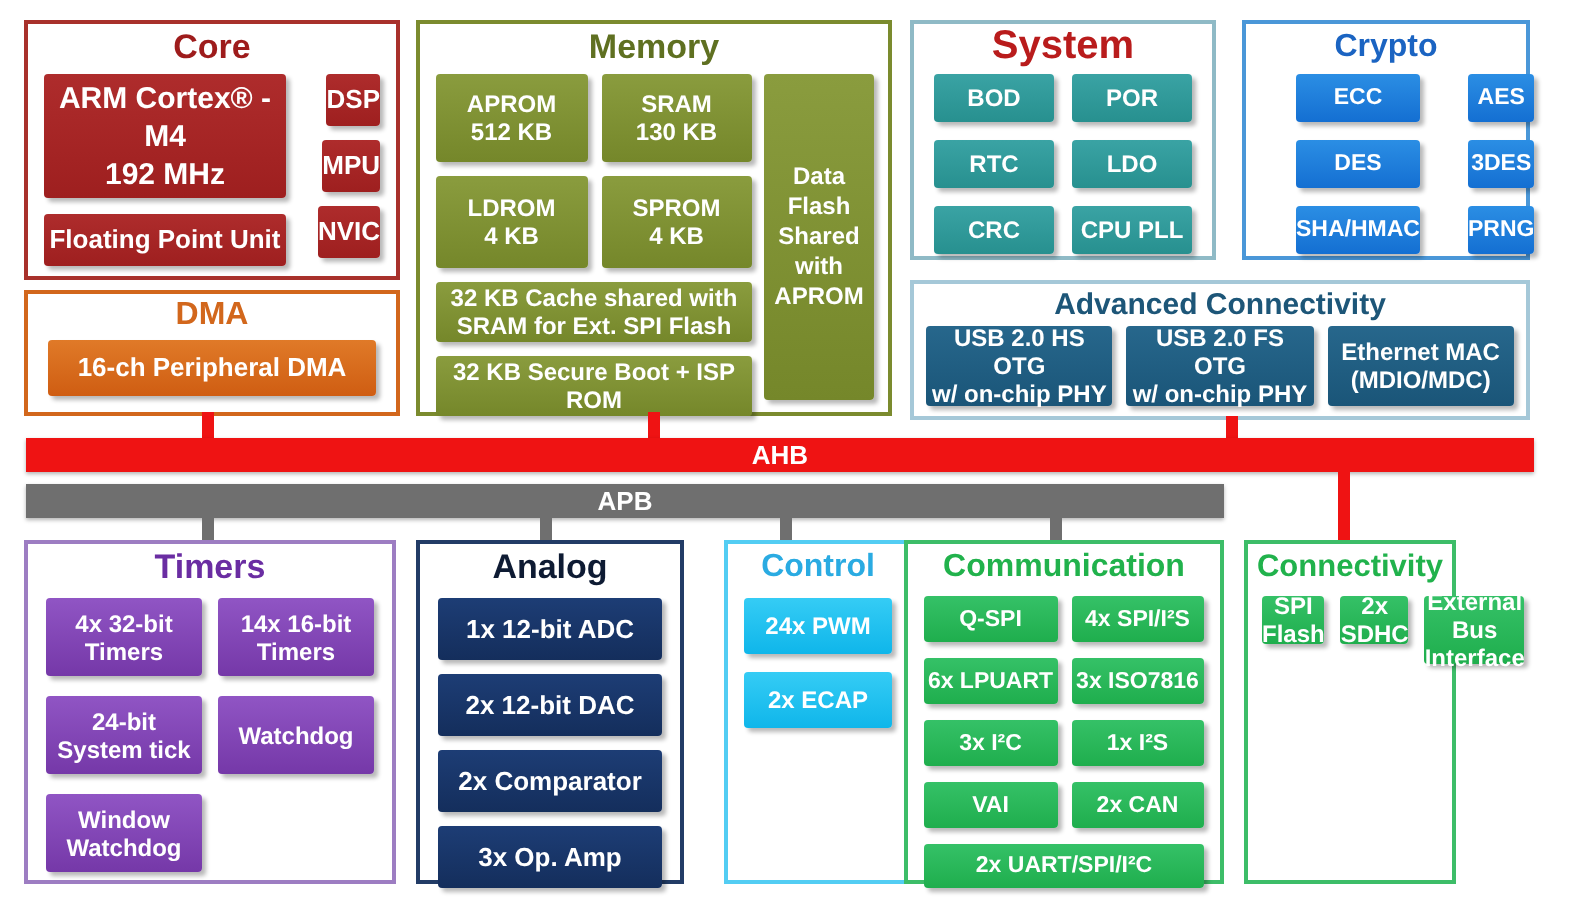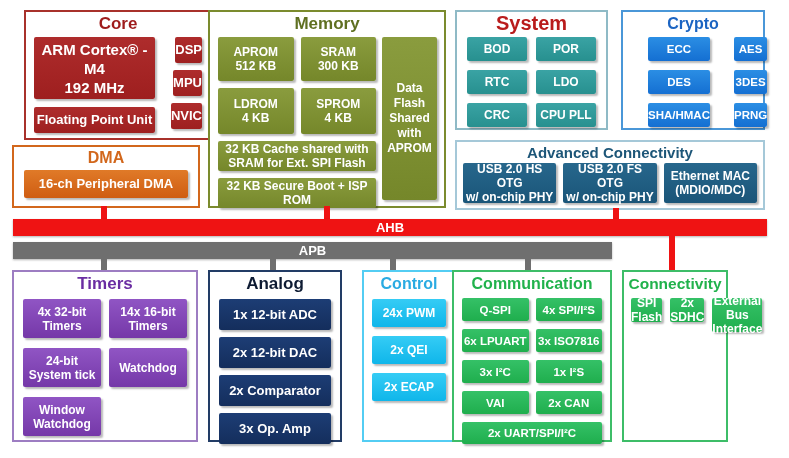--- a/index.html
+++ b/index.html
@@ -10,21 +10,21 @@
   .chip{border-radius:2px;color:#fff;font-weight:700;display:flex;flex-direction:column;
     align-items:center;justify-content:center;text-align:center;
     box-shadow:2px 2px 2px rgba(0,0,0,.28);box-sizing:border-box;font-size:12px;line-height:14px;}
   .bus{position:absolute;color:#fff;font-weight:700;font-size:13px;text-align:center;
     box-shadow:0 1px 2px rgba(0,0,0,.3);}
   .vline{position:absolute;width:6px;}
   .red{background:#ef1313;}
   .gray{background:#6f6f6f;}
 
   
-  .core{left:24px;top:10px;width:188px;height:130px;border-color:#a8312b;}
+  .core{left:12px;top:10px;width:188px;height:130px;border-color:#a8312b;}
   .core .ptitle{color:#9e1c1c;}
   .core-body{display:flex;gap:6px;padding:1px 8px 0 8px;}
   .core-left{width:121px;display:flex;flex-direction:column;gap:8px;}
   .chip-core{background:linear-gradient(#ae2c2c,#9e1f1f);}
   .cpu{height:62px;font-size:15px;line-height:19px;}
   .fpu{height:26px;font-size:13px;}
   .core-right{flex:1;display:flex;flex-direction:column;gap:7px;align-items:flex-end;}
   .core-right .chip{height:26px;font-size:13px;}
 
   
@@ -126,21 +126,21 @@
     <div class="ptitle">Memory</div>
     <div class="mem-body">
       <div class="mem-main">
         <div class="mem-row">
           <div class="chip chip-mem">
             <span>APROM</span>
             <span>512 KB</span>
           </div>
           <div class="chip chip-mem">
             <span>SRAM</span>
-            <span>300 KB</span>
+            <span>130 KB</span>
           </div>
         </div>
         <div class="mem-row mem-row2">
           <div class="chip chip-mem">
             <span>LDROM</span>
             <span>4 KB</span>
           </div>
           <div class="chip chip-mem">
             <span>SPROM</span>
             <span>4 KB</span>
@@ -226,21 +226,20 @@
       <div class="chip chip-ana">2x 12-bit DAC</div>
       <div class="chip chip-ana">2x Comparator</div>
       <div class="chip chip-ana">3x Op. Amp</div>
     </div>
   </div>
 
   <div class="panel bpanel control">
     <div class="ptitle">Control</div>
     <div class="ctl-col">
       <div class="chip chip-ctl">24x PWM</div>
-      <div class="chip chip-ctl">2x QEI</div>
       <div class="chip chip-ctl">2x ECAP</div>
     </div>
   </div>
 
   <div class="panel bpanel comm">
     <div class="ptitle">Communication</div>
     <div class="comm-grid">
       <div class="chip chip-com">Q-SPI</div>
       <div class="chip chip-com">4x SPI/I²S</div>
       <div class="chip chip-com">6x LPUART</div>

